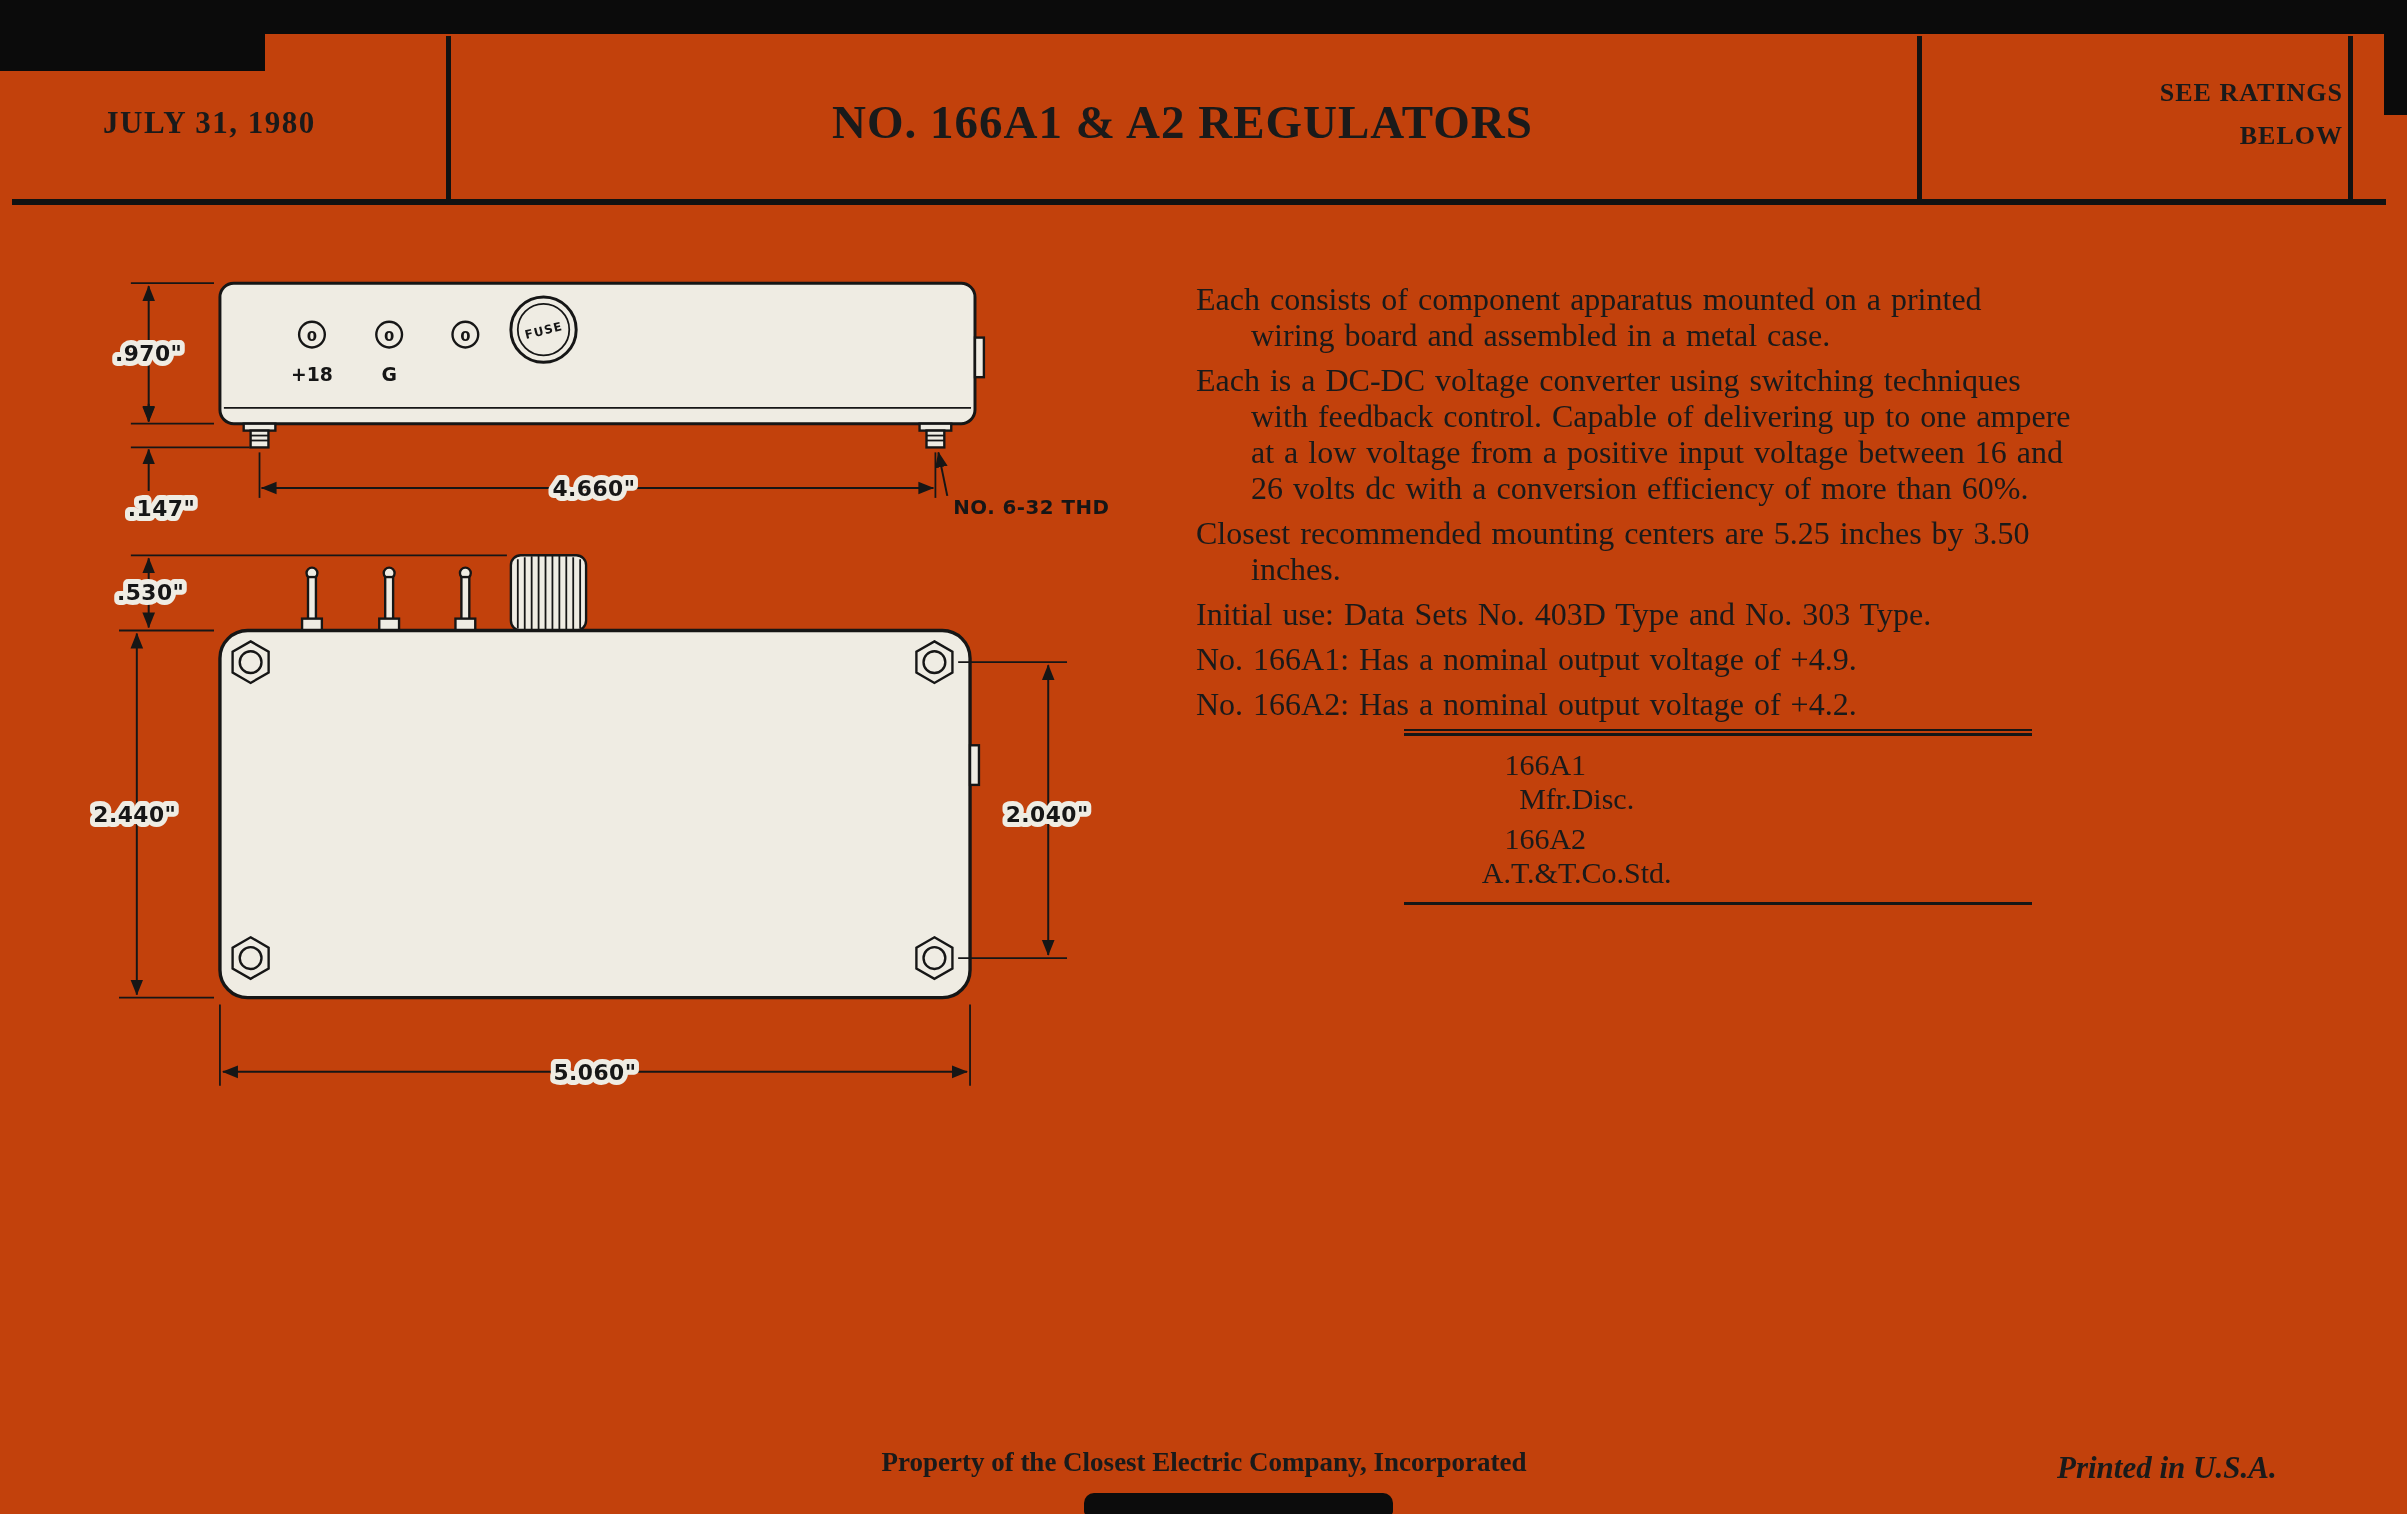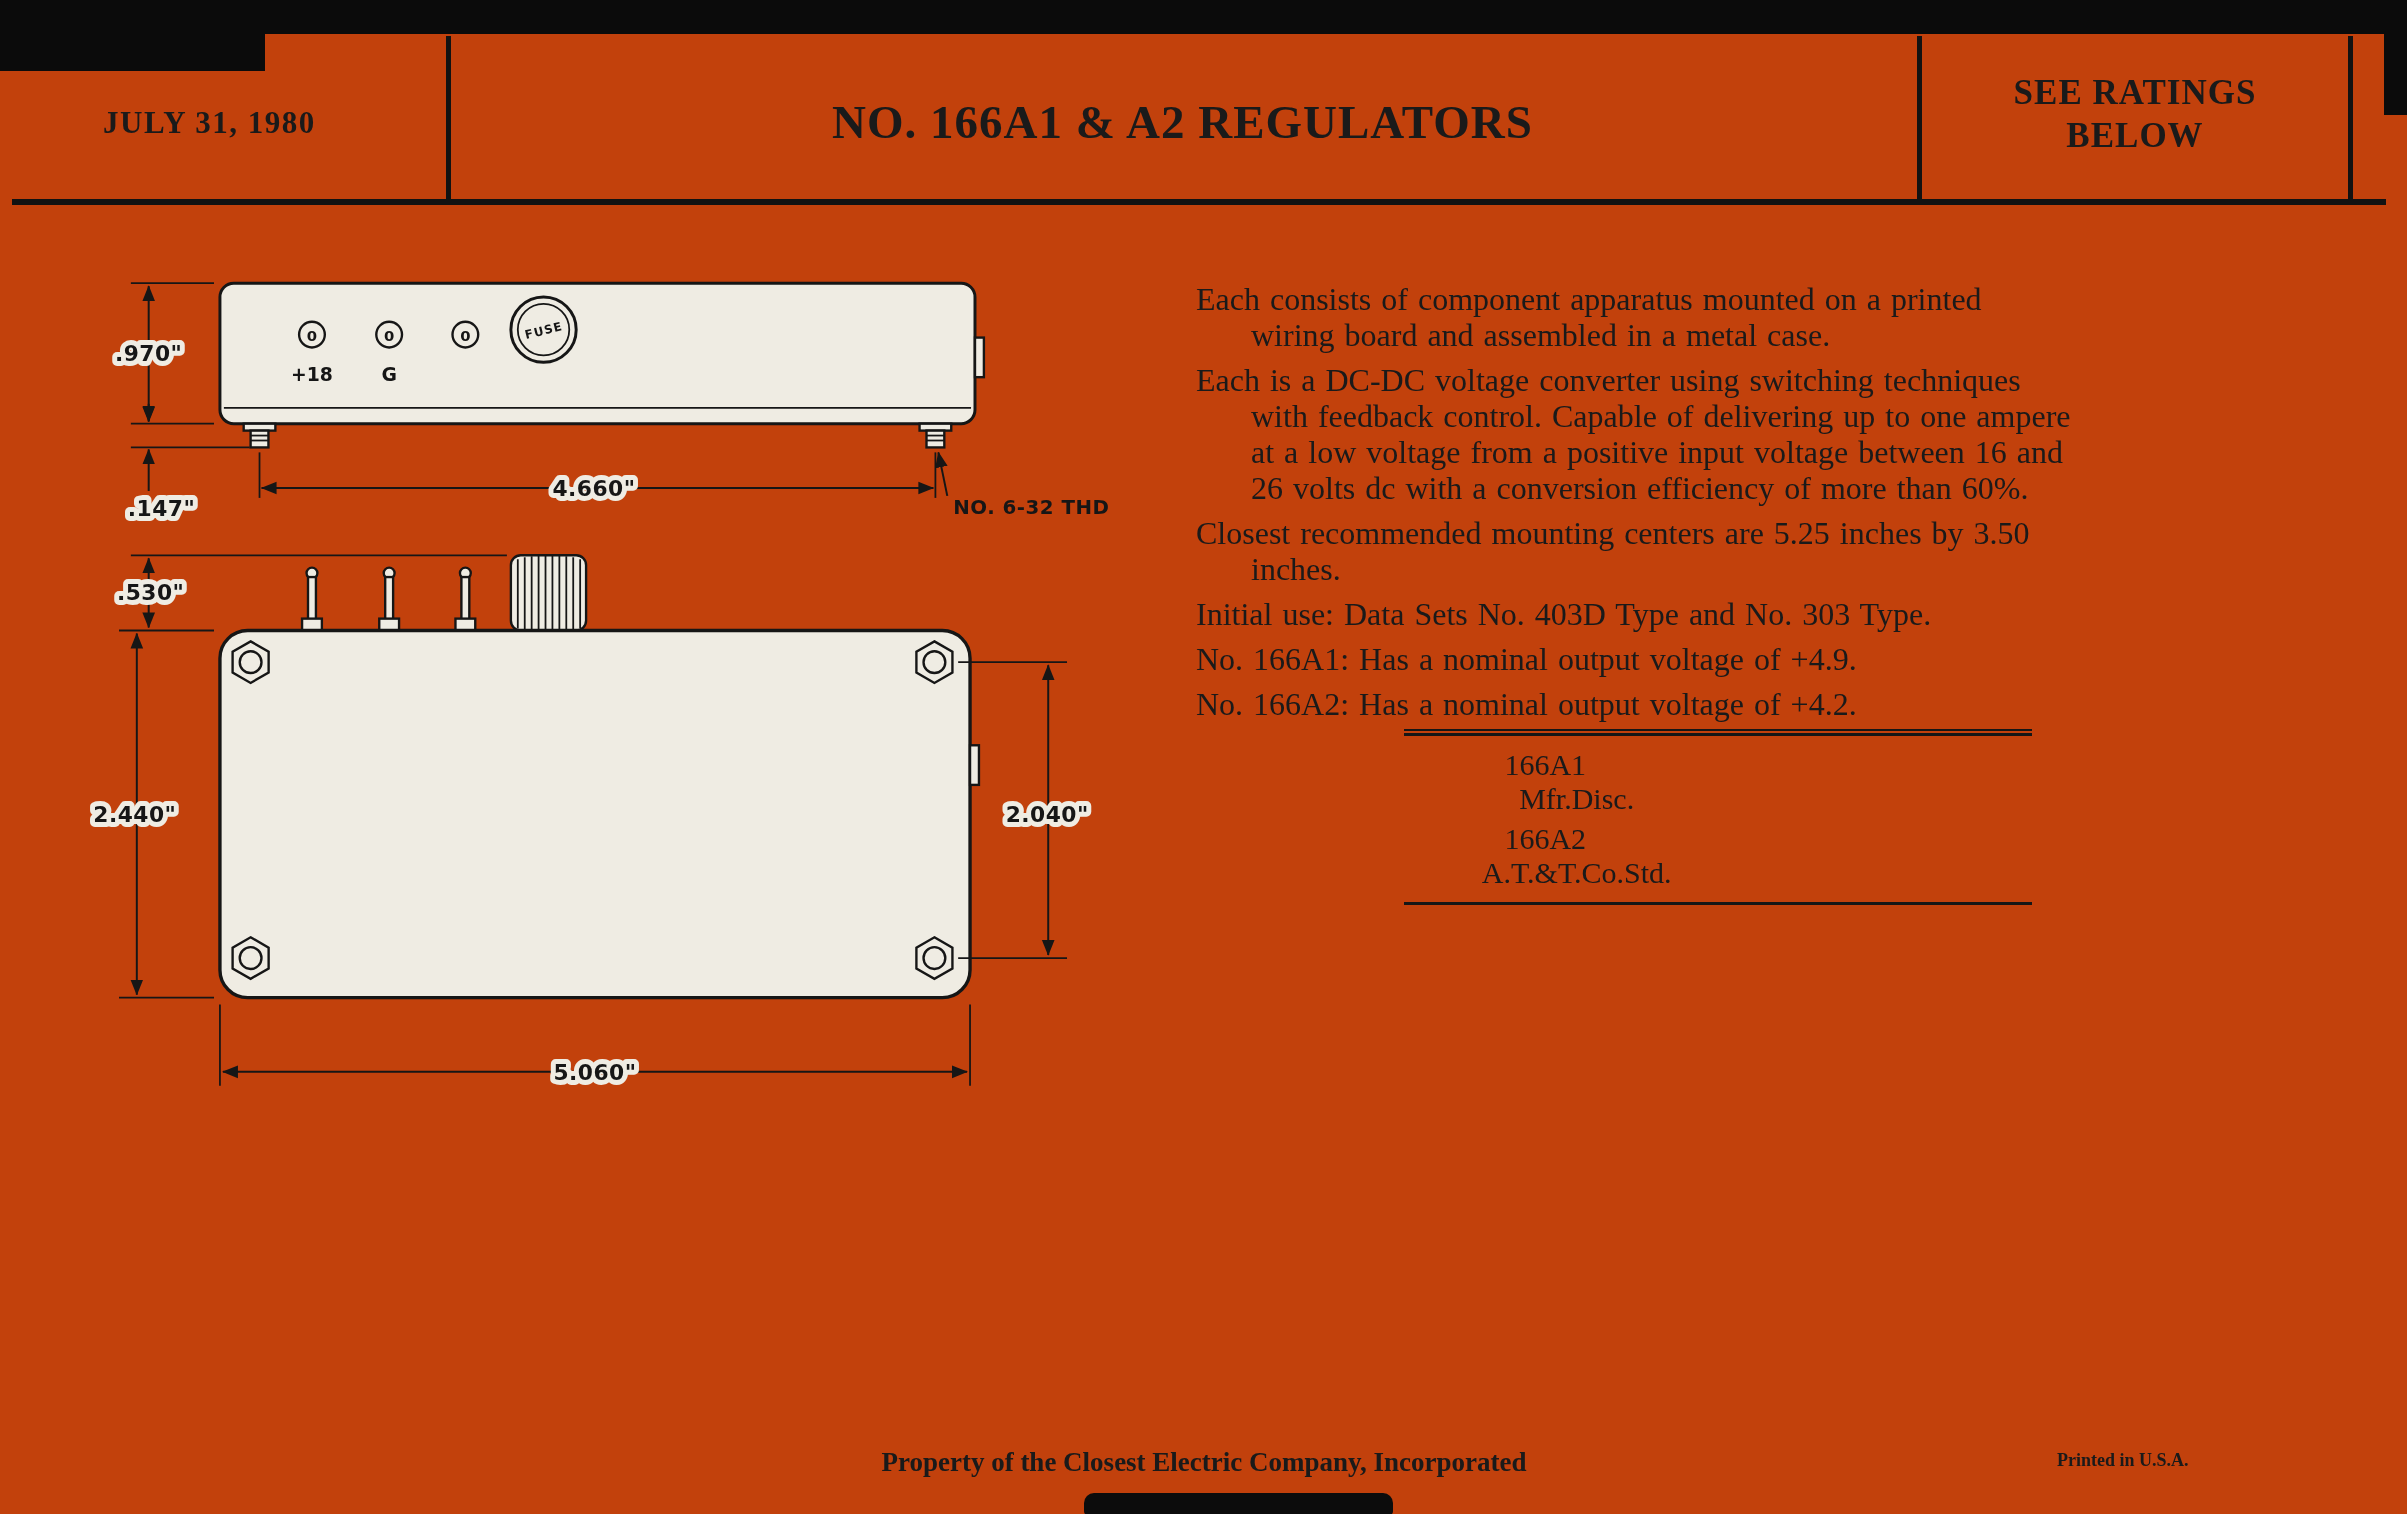--- a/index.html
+++ b/index.html
@@ -11,21 +11,21 @@
   }
   
   .topbar   { position:absolute; left:0; top:0; width:2408px; height:34px; background:#0b0b0b; }
   .corner-left  { position:absolute; left:0; top:0; width:265px; height:71px; background:#0b0b0b; }
   .corner-right { position:absolute; right:0; top:0; width:24px; height:115px; background:#0b0b0b; }
   .smudge { position:absolute; left:1084px; top:1493px; width:309px; height:22px; background:#0c0c0c; border-radius:10px 10px 4px 4px; }
 
   
   .date { position:absolute; left:103px; top:105px; font-weight:bold; font-size:31px; letter-spacing:1.5px; }
   .title { position:absolute; left:455px; top:95px; width:1455px; text-align:center; font-weight:bold; font-size:47px; letter-spacing:1px; }
-  .ratings-note { position:absolute; left:1927px; top:71px; width:416px; text-align:center; font-weight:bold; font-size:35px; line-height:43px; letter-spacing:1px; }
+  .ratings-note { position:absolute; left:1927px; top:71px; width:416px; text-align:right; font-weight:bold; font-size:26px; line-height:43px; letter-spacing:1px; }
   .vrule { position:absolute; top:36px; width:5px; height:166px; background:#121212; }
   .v1 { left:446px; } .v2 { left:1917px; } .v3 { left:2348px; }
   .hrule { position:absolute; left:12px; top:199px; width:2374px; height:6px; background:#121212; }
 
   
   .draw { position:absolute; left:0; top:203px; }
   .ol   { fill:#efece3; stroke:#161616; stroke-width:3; }
   .olw  { fill:#efece3; stroke:#161616; stroke-width:3.4; }
   .ol2  { fill:#efece3; stroke:#161616; stroke-width:2.4; }
   .thin { stroke:#161616; stroke-width:1.8; fill:none; }
@@ -45,21 +45,21 @@
   .ratings-table { position:absolute; left:1404px; top:729px; width:628px; font-size:30px; }
   .tbl-toprule { height:7px; border-top:2px solid #161616; border-bottom:3px solid #161616; }
   .tbl-head { display:flex; padding:10px 0 8px 0; border-bottom:2px solid #161616; }
   .tbl-row  { display:flex; padding:4px 0 2px 0;flex-direction:column; }
   .tbl-body { padding:8px 0 10px 0; border-bottom:3px solid #161616; }
   .c1 { width:45%; text-align:center; }
   .c2 { width:55%; text-align:center; }
 
   
   .footer-center { position:absolute; left:0; top:1447px; width:2408px; text-align:center; font-weight:bold; font-size:27px; }
-  .printed { position:absolute; left:2057px; top:1450px; font-weight:bold; font-size:18px; }
+  .printed { position:absolute; left:2057px; top:1450px; font-weight:bold; font-size:31px;font-style:italic; }
 </style>
 </head>
 <body>
 
 <div class="page">
 
   <div class="topbar"></div>
   <div class="corner-left"></div>
   <div class="corner-right"></div>
 

